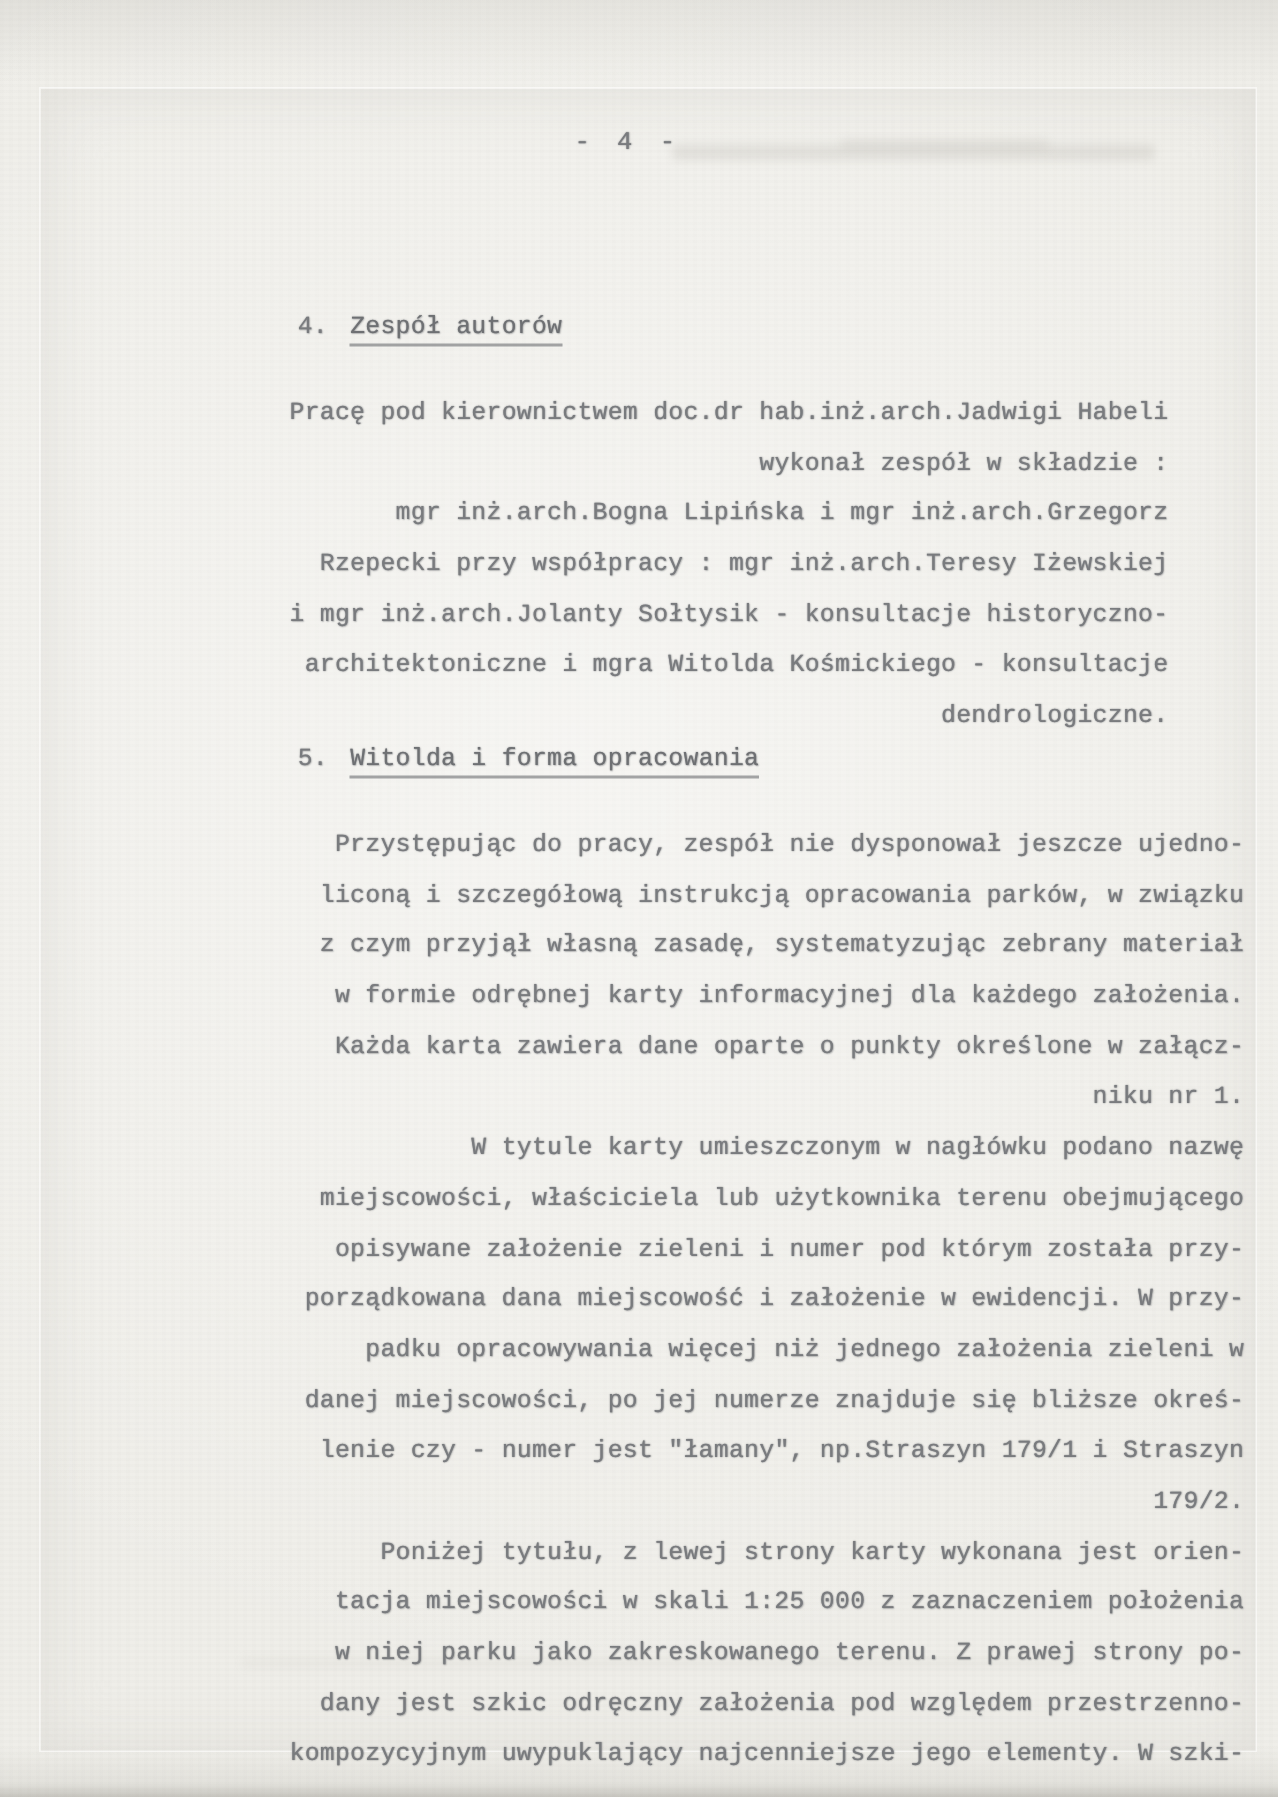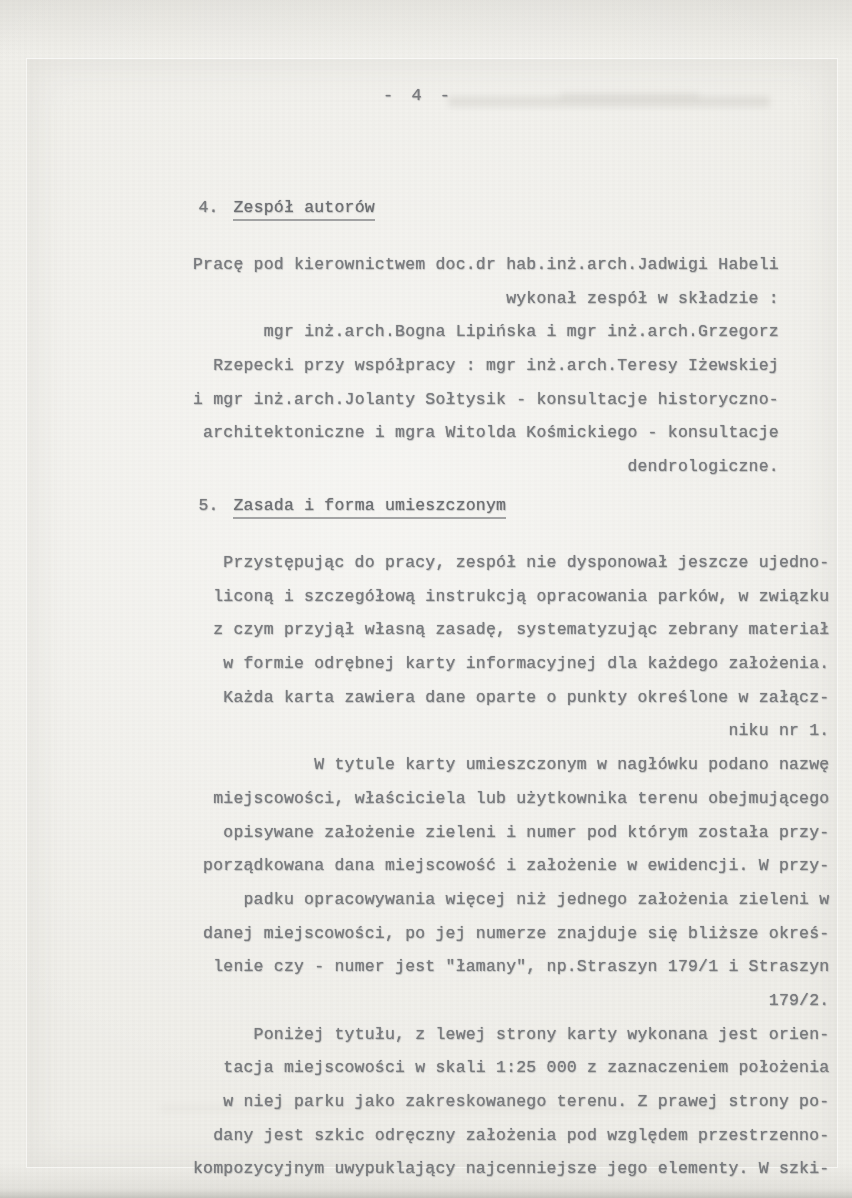--- a/index.html
+++ b/index.html
@@ -33,21 +33,21 @@
     font-size:17px;letter-spacing:4px;
   }
   .smudge{
     position:absolute;background:#9a968e;border-radius:4px;
     filter:blur(3px);pointer-events:none;
   }
   .smudge-a{left:448px;top:96px;width:322px;height:11px;opacity:0.17;}
   .smudge-b{left:560px;top:92px;width:140px;height:8px;opacity:0.10;}
   .smudge-c{left:160px;top:1104px;width:560px;height:9px;opacity:0.05;}
   .section{position:absolute;left:158px;}
-  .section-4{top:141px;}
+  .section-4{top:151px;}
   .section-5{top:439px;}
   .sec-head{height:22px;}
   .sec-num{display:inline-block;width:35px;}
   .sec-title{
     display:inline-block;
     color:#6e7073;
     border-bottom:2px solid rgba(108,110,113,0.60);
     padding-bottom:2px;
   }
   .sec-body{margin-top:9px;line-height:33.7px;text-align:right;}
@@ -67,16 +67,16 @@
 
 <div class="section section-4 typewriter">
   <div class="sec-head">
     <span class="sec-num">4.</span><span class="sec-title">Zespół autorów</span>
   </div>
   <div class="sec-body"><div class="line">Pracę pod kierownictwem doc.dr hab.inż.arch.Jadwigi Habeli</div><div class="line">wykonał zespół w składzie :</div><div class="line indent">mgr inż.arch.Bogna Lipińska i mgr inż.arch.Grzegorz</div><div class="line">Rzepecki przy współpracy : mgr inż.arch.Teresy Iżewskiej</div><div class="line">i mgr inż.arch.Jolanty Sołtysik - konsultacje historyczno-</div><div class="line">architektoniczne i mgra Witolda Kośmickiego - konsultacje</div><div class="line">dendrologiczne.</div></div>
 </div>
 
 <div class="section section-5 typewriter">
   <div class="sec-head">
-    <span class="sec-num">5.</span><span class="sec-title">Zasada i forma umieszczonym</span>
+    <span class="sec-num">5.</span><span class="sec-title">Witolda i forma opracowania</span>
   </div>
   <div class="sec-body"><div class="line">Przystępując do pracy, zespół nie dysponował jeszcze ujedno-</div><div class="line">liconą i szczegółową instrukcją opracowania parków, w związku</div><div class="line">z czym przyjął własną zasadę, systematyzując zebrany materiał</div><div class="line">w formie odrębnej karty informacyjnej dla każdego założenia.</div><div class="line">Każda karta zawiera dane oparte o punkty określone w załącz-</div><div class="line">niku nr 1.</div><div class="line indent">W tytule karty umieszczonym w nagłówku podano nazwę</div><div class="line">miejscowości, właściciela lub użytkownika terenu obejmującego</div><div class="line">opisywane założenie zieleni i numer pod którym została przy-</div><div class="line">porządkowana dana miejscowość i założenie w ewidencji. W przy-</div><div class="line">padku opracowywania więcej niż jednego założenia zieleni w</div><div class="line">danej miejscowości, po jej numerze znajduje się bliższe okreś-</div><div class="line">lenie czy - numer jest "łamany", np.Straszyn 179/1 i Straszyn</div><div class="line">179/2.</div><div class="line indent">Poniżej tytułu, z lewej strony karty wykonana jest orien-</div><div class="line">tacja miejscowości w skali 1:25 000 z zaznaczeniem położenia</div><div class="line">w niej parku jako zakreskowanego terenu. Z prawej strony po-</div><div class="line">dany jest szkic odręczny założenia pod względem przestrzenno-</div><div class="line">kompozycyjnym uwypuklający najcenniejsze jego elementy. W szki-</div></div>
 </div>
 
 </body></html>

